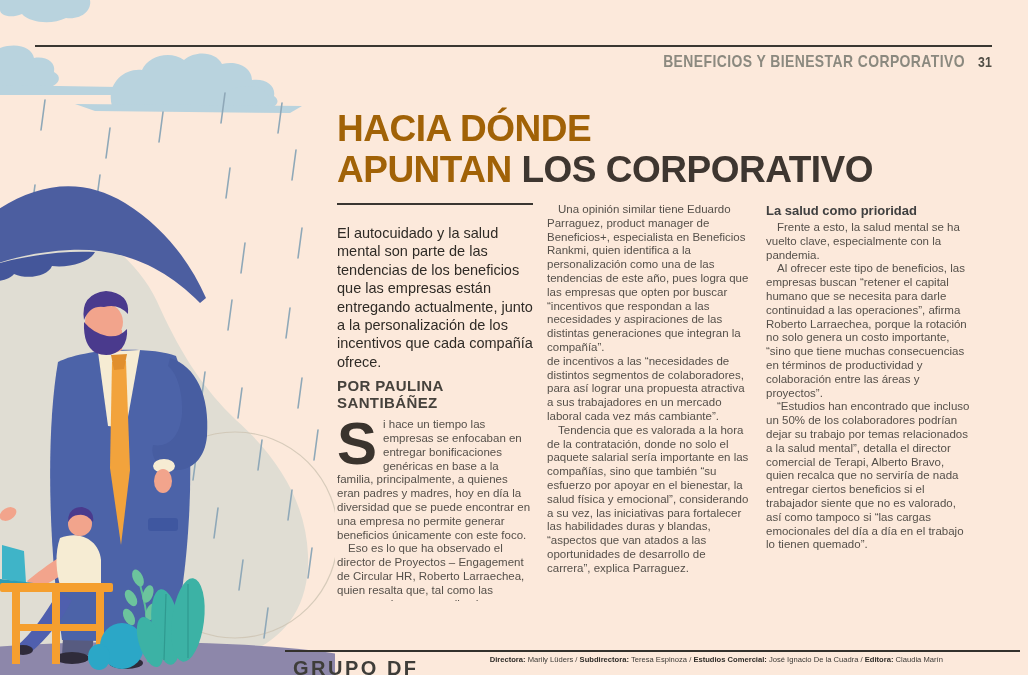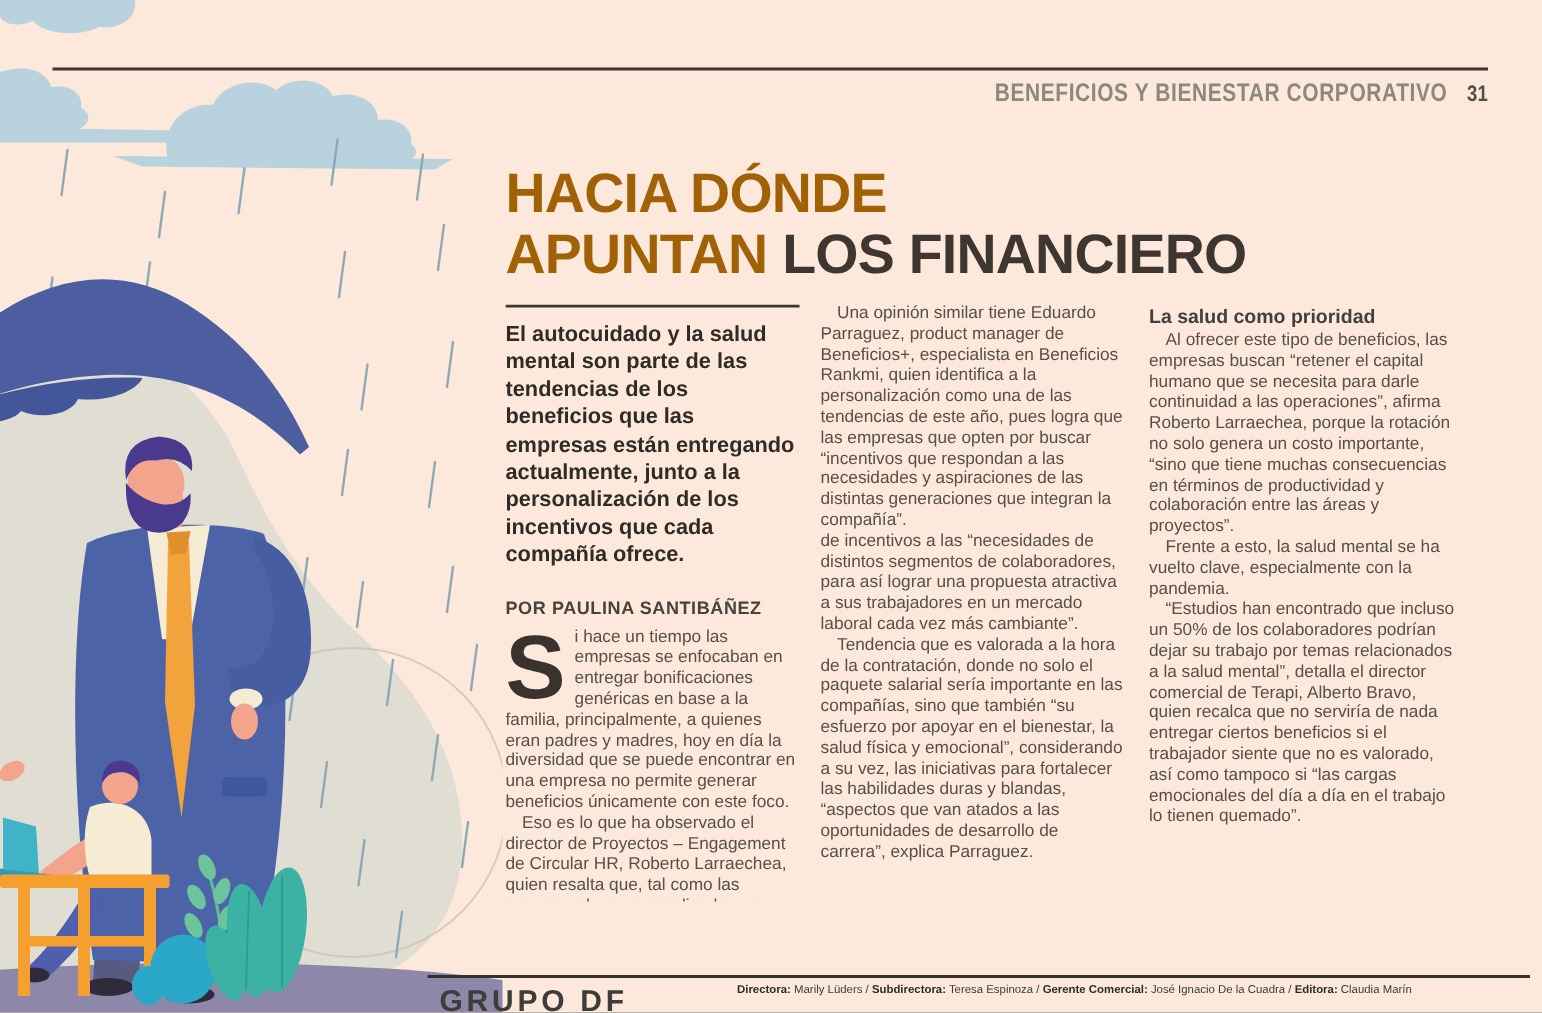--- a/index.html
+++ b/index.html
@@ -13,23 +13,23 @@
         transform:scaleX(.82);transform-origin:100% 50%;}
   .section{font-size:17px;font-weight:bold;letter-spacing:.5px;color:#8b897f;}
   .pageno{font-size:15px;font-weight:bold;color:#514e46;}
   .article{position:absolute;left:337px;top:108px;width:660px;}
   .title{margin:0;font-size:37px;line-height:41px;font-weight:bold;letter-spacing:-.5px;color:#3e3630;}
   .title .accent{color:#a16207;}
   .content{display:flex;margin-top:13px;height:398px;overflow:hidden;}
   .col1{width:196px;margin-right:14px;}
   .col2{width:204px;margin-right:15px;}
   .col3{width:206px;}
-  .lead{border-top:2px solid #3a3631;padding-top:9px;font-size:14.5px;line-height:18.4px;
-        font-weight:bold;color:#2f2b26;}
-  .byline{margin-top:18px;font-size:12px;font-weight:bold;letter-spacing:.4px;color:#46423c;}
+  .lead{border-top:2px solid #3a3631;padding-top:19px;font-size:14.5px;line-height:18.4px;
+        font-weight:normal;color:#2f2b26;}
+  .byline{margin-top:6px;font-size:15px;font-weight:bold;letter-spacing:.4px;color:#46423c;}
   .bodytext{margin-top:7px;}
   .col2 .bodytext,.col3 .bodytext{margin-top:0;}
   .body-p{margin:0;font-size:11.5px;line-height:13.8px;color:#55504a;}
   .body-p.ind{text-indent:11px;}
   .dropcap{float:left;font-size:60px;line-height:48px;font-weight:bold;color:#3a332d;
         margin:2px 6px 0 0;}
   .subhead{font-size:13px;font-weight:bold;color:#404040;margin-bottom:3px;}
   .footer{position:absolute;left:285px;right:8px;top:650px;border-top:2.5px solid #33312c;
         display:flex;align-items:flex-start;padding-top:2px;}
   .brand{font-size:20px;font-weight:bold;letter-spacing:2.5px;color:#3e3d39;margin:3px 0 0 8px;}
@@ -149,48 +149,48 @@
   <div class="header-rule"></div>
   <div class="header-right">
     <span class="section">BENEFICIOS Y BIENESTAR CORPORATIVO</span>
     <span class="pageno">31</span>
   </div>
 
   <div class="article">
     <h1 class="title">
       <span class="accent">HACIA DÓNDE</span><br>
       <span class="accent">APUNTAN</span>
-      <span>LOS FINANCIERO</span><br>
+      <span>LOS CORPORATIVO</span><br>
     </h1>
     <div class="content">
       <div class="col col1">
         <div class="lead">El autocuidado y la salud mental son parte de las tendencias de los beneficios que las empresas están entregando actualmente, junto a la personalización de los incentivos que cada compañía ofrece.</div>
         <div class="byline">POR PAULINA SANTIBÁÑEZ</div>
         <div class="bodytext">
             <p class="body-p"><span class="dropcap">S</span>i hace un tiempo las empresas se enfocaban en entregar bonificaciones genéricas en base a la familia, principalmente, a quienes eran padres y madres, hoy en día la diversidad que se puede encontrar en una empresa no permite generar beneficios únicamente con este foco.</p>
             <p class="body-p ind">Eso es lo que ha observado el director de Proyectos – Engagement de Circular HR, Roberto Larraechea, quien resalta que, tal como las empresas han personalizado sus ofertas a los clientes, también ajustan y adecuan sus ofertas</p>
           </div>
       </div>
       <div class="col col2">
         <div class="bodytext">
             <p class="body-p ind">Una opinión similar tiene Eduardo Parraguez, product manager de Beneficios+, especialista en Beneficios Rankmi, quien identifica a la personalización como una de las tendencias de este año, pues logra que las empresas que opten por buscar “incentivos que respondan a las necesidades y aspiraciones de las distintas generaciones que integran la compañía”.</p>
             <p class="body-p">de incentivos a las “necesidades de distintos segmentos de colaboradores, para así lograr una propuesta atractiva a sus trabajadores en un mercado laboral cada vez más cambiante”.</p>
             <p class="body-p ind">Tendencia que es valorada a la hora de la contratación, donde no solo el paquete salarial sería importante en las compañías, sino que también “su esfuerzo por apoyar en el bienestar, la salud física y emocional”, considerando a su vez, las iniciativas para fortalecer las habilidades duras y blandas, “aspectos que van atados a las oportunidades de desarrollo de carrera”, explica Parraguez.</p>
           </div>
       </div>
       <div class="col col3">
         <div class="subhead">La salud como prioridad</div>
         <div class="bodytext">
+            <p class="body-p ind">Frente a esto, la salud mental se ha vuelto clave, especialmente con la pandemia.</p>
             <p class="body-p ind">Al ofrecer este tipo de beneficios, las empresas buscan “retener el capital humano que se necesita para darle continuidad a las operaciones”, afirma Roberto Larraechea, porque la rotación no solo genera un costo importante, “sino que tiene muchas consecuencias en términos de productividad y colaboración entre las áreas y proyectos”.</p>
-            <p class="body-p ind">Frente a esto, la salud mental se ha vuelto clave, especialmente con la pandemia.</p>
             <p class="body-p ind">“Estudios han encontrado que incluso un 50% de los colaboradores podrían dejar su trabajo por temas relacionados a la salud mental”, detalla el director comercial de Terapi, Alberto Bravo, quien recalca que no serviría de nada entregar ciertos beneficios si el trabajador siente que no es valorado, así como tampoco si “las cargas emocionales del día a día en el trabajo lo tienen quemado”.</p>
           </div>
       </div>
     </div>
   </div>
 
   <div class="footer">
     <div class="brand">GRUPO DF</div>
     <div class="credits">
-      <div class="credit-line"><b>Directora:</b> Marily Lüders / <b>Subdirectora:</b> Teresa Espinoza / <b>Gerente Comercial:</b> José Ignacio De la Cuadra / <b>Editora:</b> Claudia Marín</div>
+      <div class="credit-line"><b>Directora:</b> Marily Lüders / <b>Subdirectora:</b> Teresa Espinoza / <b>Estudios Comercial:</b> José Ignacio De la Cuadra / <b>Editora:</b> Claudia Marín</div>
     </div>
   </div>
 </div>
 
 </body></html>

